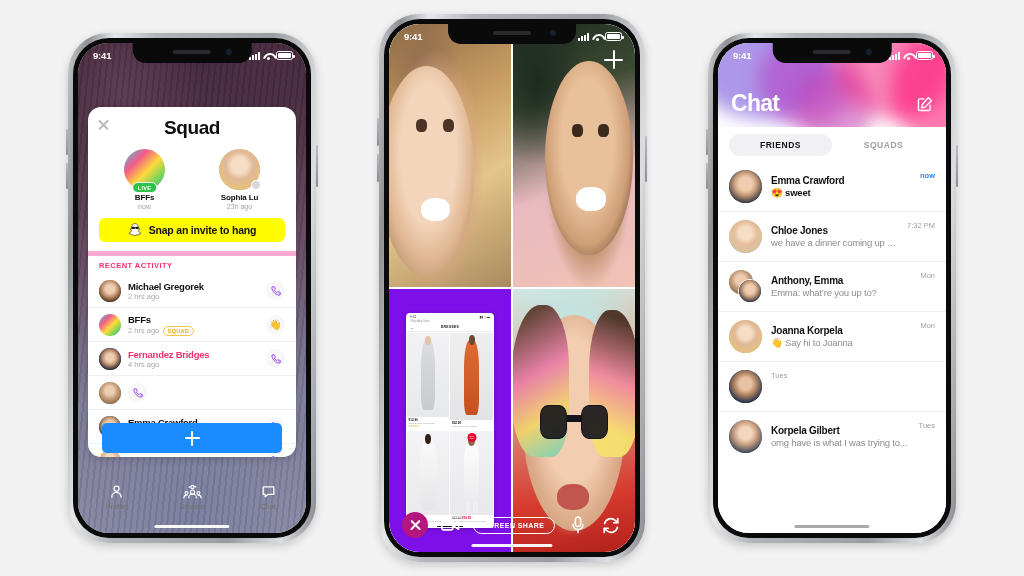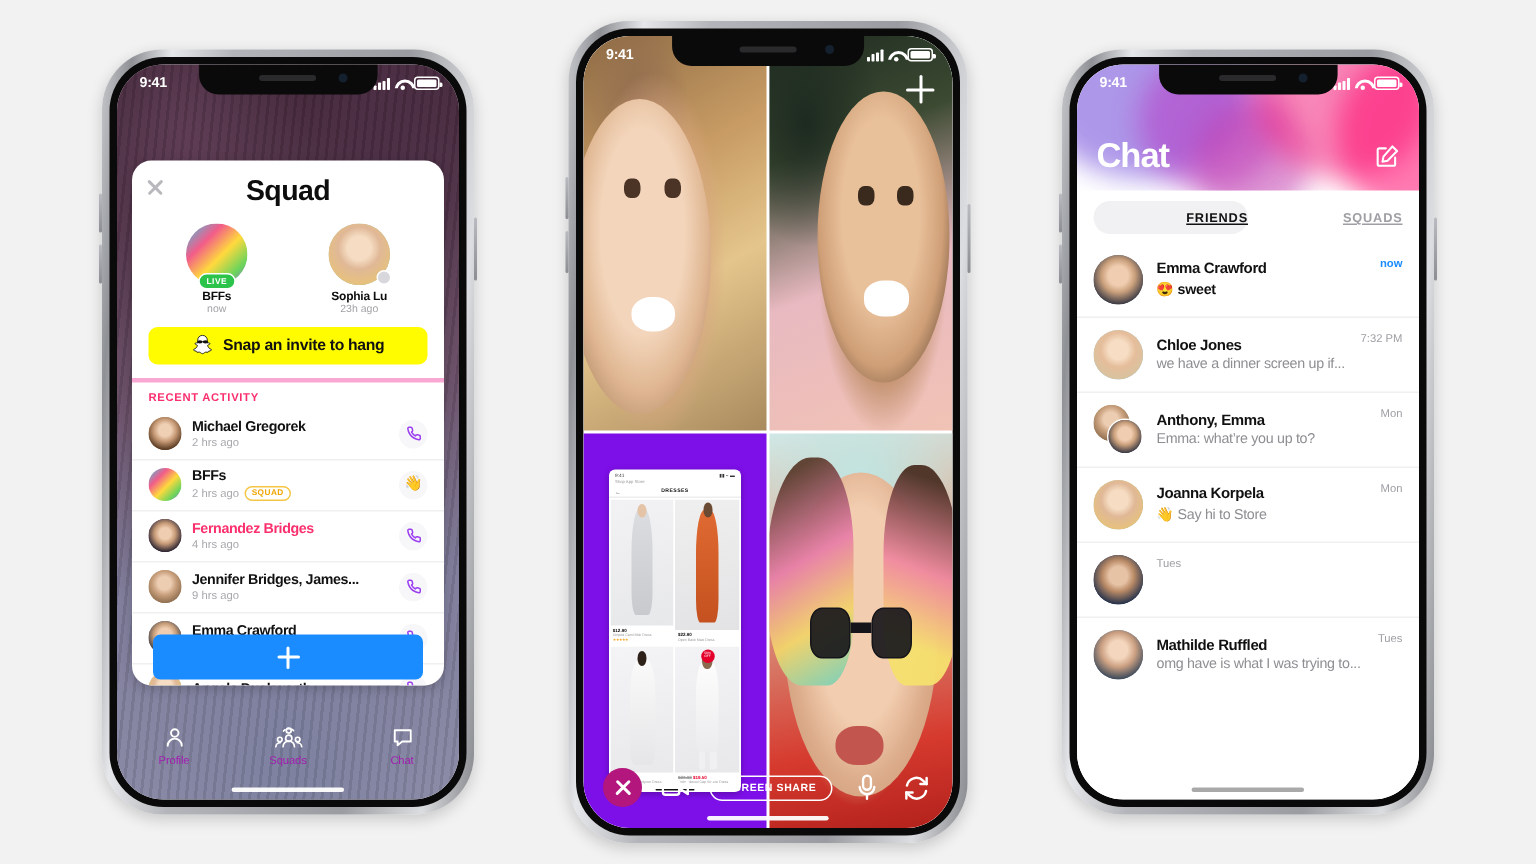--- a/index.html
+++ b/index.html
@@ -130,21 +130,21 @@
     display:flex; align-items:center; justify-content:center; gap:7px; cursor:pointer;
   }
   .snap-cta .ghost {
     width:14px; height:15px; position:relative; flex:0 0 auto;
   }
   .snap-cta .ghost svg{ display:block; }
   .snap-cta span { font-size:10.5px; font-weight:bold; color:#111; letter-spacing:-0.2px; }
 
   .ra-head {
     padding:5px 11px 4px; font-size:7.5px; font-weight:bold;
-    color:#fa2f6e; letter-spacing:.45px; border-top:3px solid #f9a8d4;
+    color:#fa2f6e; letter-spacing:.45px; border-top:5px solid #f9a8d4;
   }
   .ra-list { flex:1 1 auto; overflow:hidden; }
   .ra-row {
     display:flex; align-items:center; gap:7px; padding:5.5px 11px;
     border-top:1px solid #f0f0f2; cursor:pointer;
   }
   .ra-row:first-child{ border-top:none; }
   .ra-av { width:22px; height:22px; border-radius:50%; overflow:hidden; flex:0 0 auto; position:relative;}
   .ra-mid { flex:1 1 auto; min-width:0; }
   .ra-name { font-size:9.5px; font-weight:bold; color:#111; letter-spacing:-0.25px; white-space:nowrap; overflow:hidden; text-overflow:ellipsis;}
@@ -171,21 +171,21 @@
     content:""; position:absolute; background:#fff; border-radius:1px;
   }
   .add-fab::before{ width:15px; height:2px; }
   .add-fab::after{ width:2px; height:15px; }
 
   .p1-tabbar {
     position:absolute; left:0; right:0; bottom:0; height:62px; z-index:15;
     display:flex; align-items:flex-start; justify-content:space-around;
     padding-top:12px;
   }
-  .tab-item { width:56px; text-align:center; color:#a21caf; cursor:pointer; }
+  .tab-item { width:56px; text-align:center; color:#737373; cursor:pointer; }
   .tab-ic { height:17px; display:flex; align-items:center; justify-content:center; }
   .tab-lb { font-size:7.5px; margin-top:2px; letter-spacing:-0.1px; }
 
   
   #phone2 { left:379px; top:14px; width:266px; height:548px; }
   .vgrid { position:absolute; inset:0; display:grid; grid-template-columns:1fr 1fr; grid-template-rows:1fr 1fr; gap:2px; background:#fff; }
   .vcell { position:relative; overflow:hidden; }
 
   
   .v1 { background:
@@ -271,22 +271,22 @@
     position:absolute; border-radius:50%; filter: blur(9px); opacity:.55;
   }
   .ch-title {
     position:absolute; left:13px; bottom:10px;
     font-size:23px; font-weight:bold; color:#fff; letter-spacing:-0.7px;
   }
   .ch-compose { position:absolute; right:13px; bottom:15px; width:16px; height:16px; cursor:pointer; }
 
   .chat-tabs { display:flex; padding:7px 11px 6px; flex:0 0 auto; }
   .ctab {
-    flex:1; text-align:right; font-size:8.5px; font-weight:bold;
-    letter-spacing:.55px; padding:6px 0; border-radius:13px; cursor:pointer;text-decoration:underline;
+    flex:1; text-align:center; font-size:8.5px; font-weight:bold;
+    letter-spacing:.55px; padding:6px 0; border-radius:13px; cursor:pointer;
   }
   .ctab.active { background:#f1f1f3; color:#111; }
   .ctab.inactive { color:#9e9ea4; }
 
   .chat-list { flex:1 1 auto; overflow:hidden; }
   .chat-row {
     display:flex; align-items:center; gap:9px; padding:8px 11px;
     border-top:1px solid #f0f0f2; cursor:pointer; position:relative;
   }
   .chat-row:first-child { border-top:none; }
@@ -440,26 +440,20 @@
                 <svg width="10" height="10" viewBox="0 0 24 24" fill="none" stroke="#9b3ff0" stroke-width="2.4" stroke-linecap="round" stroke-linejoin="round">
                   <path d="M22 16.9v3a2 2 0 0 1-2.2 2 19.8 19.8 0 0 1-8.6-3.1 19.5 19.5 0 0 1-6-6A19.8 19.8 0 0 1 2.1 4.2 2 2 0 0 1 4.1 2h3a2 2 0 0 1 2 1.7c.1 1 .4 1.9.7 2.8a2 2 0 0 1-.5 2.1L8.1 9.8a16 16 0 0 0 6 6l1.2-1.2a2 2 0 0 1 2.1-.5c.9.3 1.8.6 2.8.7a2 2 0 0 1 1.8 2.1z"></path>
                 </svg>
               </div>
             </div>
 
             <div class="ra-row">
               <div class="ra-av">
                   <div class="pp pp3"></div>
                 </div>
-              <div class="ra-mid">
-                <div class="ra-name">Jennifer Bridges, James...</div>
-                <div class="ra-sub">
-                    <div class="ra-time">9 hrs ago</div>
-                  </div>
-              </div>
               <div class="ra-action">
                 <svg width="10" height="10" viewBox="0 0 24 24" fill="none" stroke="#9b3ff0" stroke-width="2.4" stroke-linecap="round" stroke-linejoin="round">
                   <path d="M22 16.9v3a2 2 0 0 1-2.2 2 19.8 19.8 0 0 1-8.6-3.1 19.5 19.5 0 0 1-6-6A19.8 19.8 0 0 1 2.1 4.2 2 2 0 0 1 4.1 2h3a2 2 0 0 1 2 1.7c.1 1 .4 1.9.7 2.8a2 2 0 0 1-.5 2.1L8.1 9.8a16 16 0 0 0 6 6l1.2-1.2a2 2 0 0 1 2.1-.5c.9.3 1.8.6 2.8.7a2 2 0 0 1 1.8 2.1z"></path>
                 </svg>
               </div>
             </div>
 
             <div class="ra-row">
               <div class="ra-av">
                   <div class="pp pp1"></div>
@@ -737,21 +731,21 @@
               </div>
               <div class="cr-time now">now</div>
             </div>
 
             <div class="chat-row">
               <div class="cr-av">
                   <div class="pp pp7"></div>
                 </div>
               <div class="cr-mid">
                 <div class="cr-name">Chloe Jones</div>
-                <div class="cr-prev">we have a dinner screen up if...</div>
+                <div class="cr-prev">we have a dinner coming up if...</div>
               </div>
               <div class="cr-time">7:32 PM</div>
             </div>
 
             <div class="chat-row">
               <div class="cr-av2">
                 <div class="a">
                     <div class="pp pp3"></div>
                   </div>
                 <div class="b">
@@ -764,38 +758,38 @@
               </div>
               <div class="cr-time">Mon</div>
             </div>
 
             <div class="chat-row">
               <div class="cr-av">
                   <div class="pp pp5"></div>
                 </div>
               <div class="cr-mid">
                 <div class="cr-name">Joanna Korpela</div>
-                <div class="cr-prev">👋 Say hi to Store</div>
+                <div class="cr-prev">👋 Say hi to Joanna</div>
               </div>
               <div class="cr-time">Mon</div>
             </div>
 
             <div class="chat-row">
               <div class="cr-av">
                   <div class="pp pp6"></div>
                 </div>
               <div class="cr-time">Tues</div>
             </div>
 
             <div class="chat-row">
               <div class="cr-av">
                   <div class="pp pp11"></div>
                 </div>
               <div class="cr-mid">
-                <div class="cr-name">Mathilde Ruffled</div>
+                <div class="cr-name">Korpela Gilbert</div>
                 <div class="cr-prev">omg have is what I was trying to...</div>
               </div>
               <div class="cr-time">Tues</div>
             </div>
           </div>
         </div>
 
         <div class="notch">
           <div class="speaker"></div>
             <div class="cam"></div>

